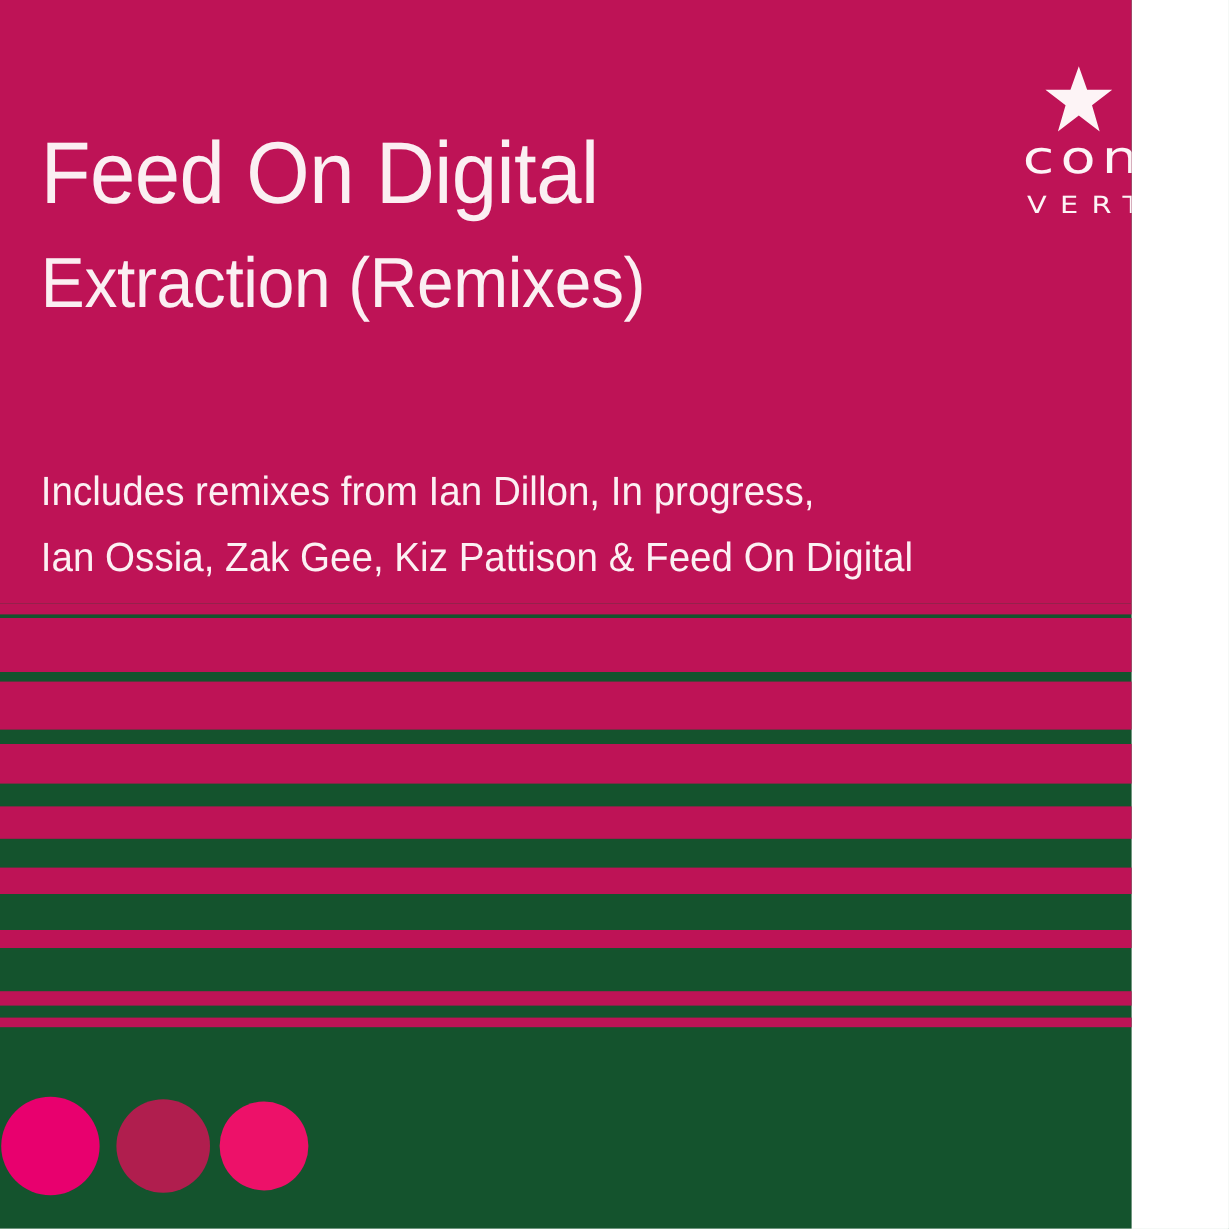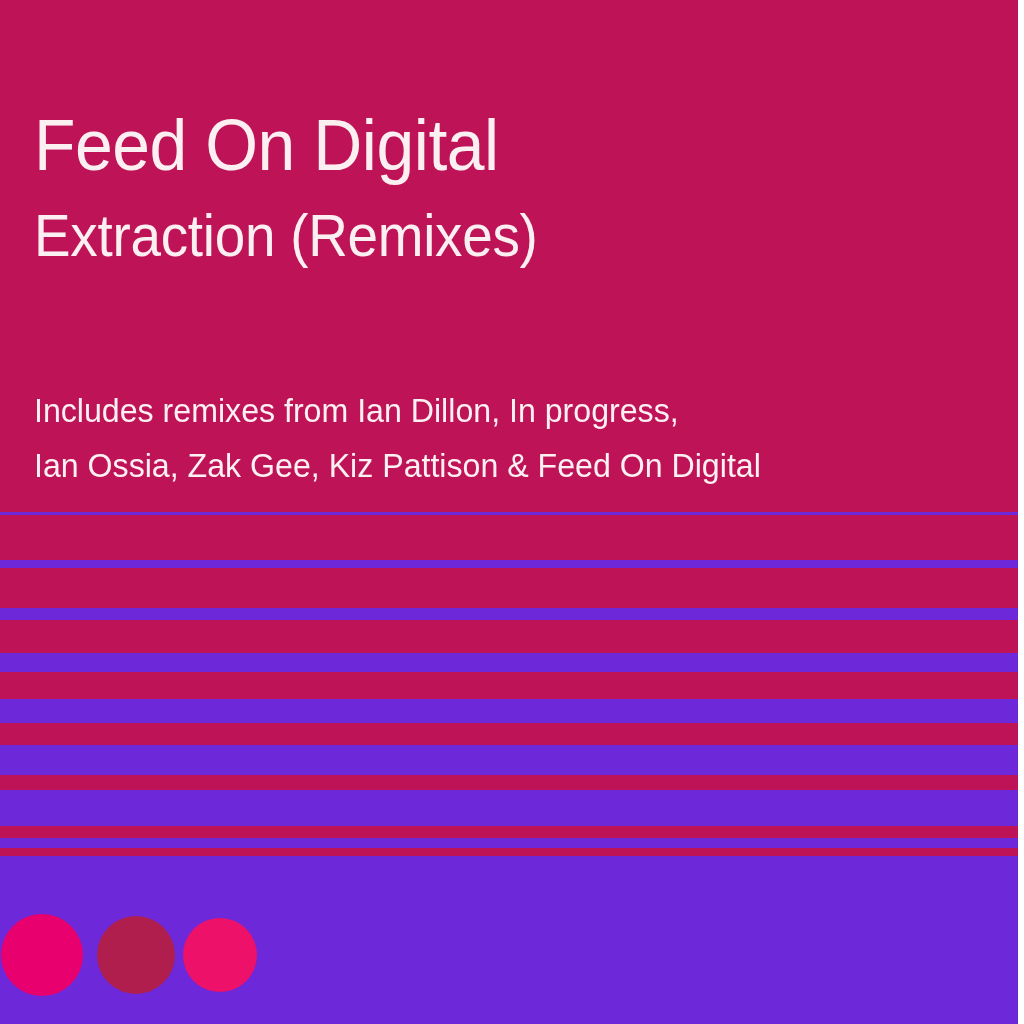--- a/index.html
+++ b/index.html
@@ -6,24 +6,24 @@
   html, body {
     margin: 0;
     padding: 0;
     background: #ffffff;
   }
   body {
     font-family: "Liberation Sans", sans-serif;
   }
   #cover {
     position: relative;
-    width: 1018px;
+    width: 943px;
     height: 1024px;
     overflow: hidden;
-    background: #6d28d9;
+    background: #14532d;
   }
 
   
   .panel {
     position: absolute;
     left: 0;
     top: 0;
     width: 1024px;
     height: 503px;
     background: #be1356;
@@ -140,20 +140,27 @@
 
   <div class="artist">Feed On Digital</div>
 
   <div class="release">Extraction (Remixes)</div>
 
   <div class="credits">
     <div>Includes remixes from Ian Dillon, In progress,</div>
     <div>Ian Ossia, Zak Gee, Kiz Pattison &amp; Feed On Digital</div>
   </div>
 
+  <div class="logo">
+    <svg class="logo-star" viewBox="0 0 100 96">
+      <polygon points="50,0 62,34 98,34 69,56 80,94 50,71 20,94 31,56 2,34 38,34" fill="#fdf4f6"></polygon>
+    </svg>
+    <div class="logo-con">con</div>
+    <div class="logo-vert">VERT</div>
+  </div>
 
   <div id="stripe-group">
       <div class="stripe" style="top: 503px; height: 9px; background: rgb(190, 19, 86);"></div>
       <div class="stripe" style="top: 515px; height: 45px; background: rgb(190, 19, 86);"></div>
       <div class="stripe" style="top: 568px; height: 40px; background: rgb(190, 19, 86);"></div>
       <div class="stripe" style="top: 620px; height: 33px; background: rgb(190, 19, 86);"></div>
       <div class="stripe" style="top: 672px; height: 27px; background: rgb(190, 19, 86);"></div>
       <div class="stripe" style="top: 723px; height: 22px; background: rgb(190, 19, 86);"></div>
       <div class="stripe" style="top: 775px; height: 15px; background: rgb(190, 19, 86);"></div>
       <div class="stripe" style="top: 826px; height: 12px; background: rgb(190, 19, 86);"></div>

